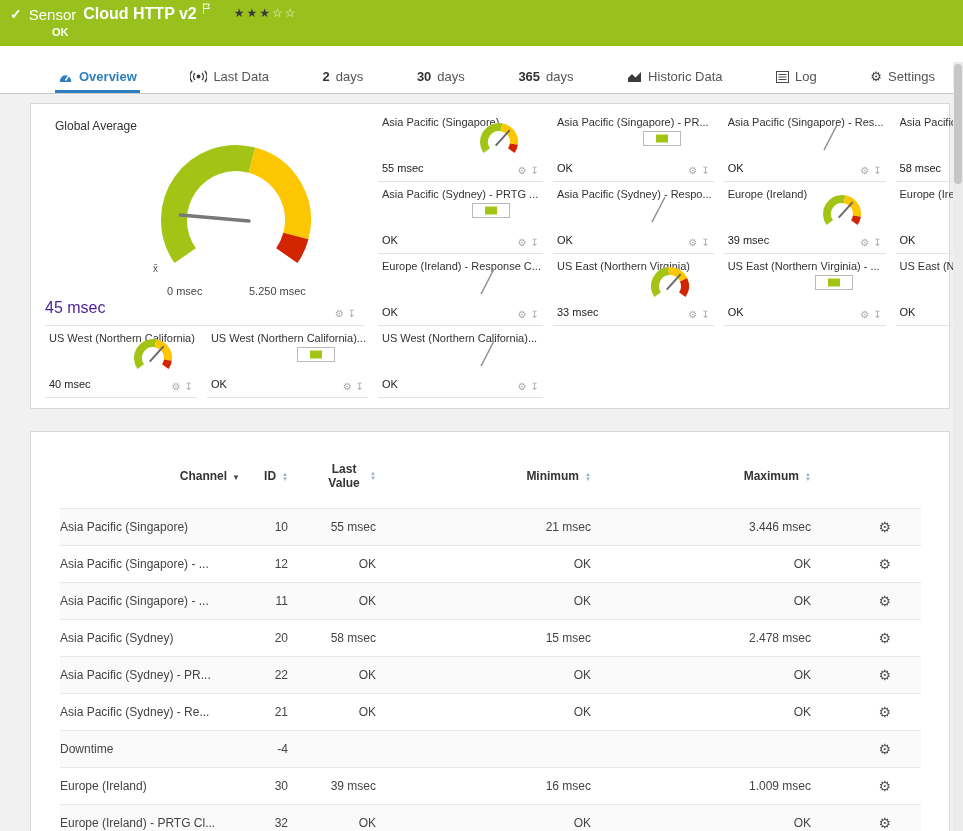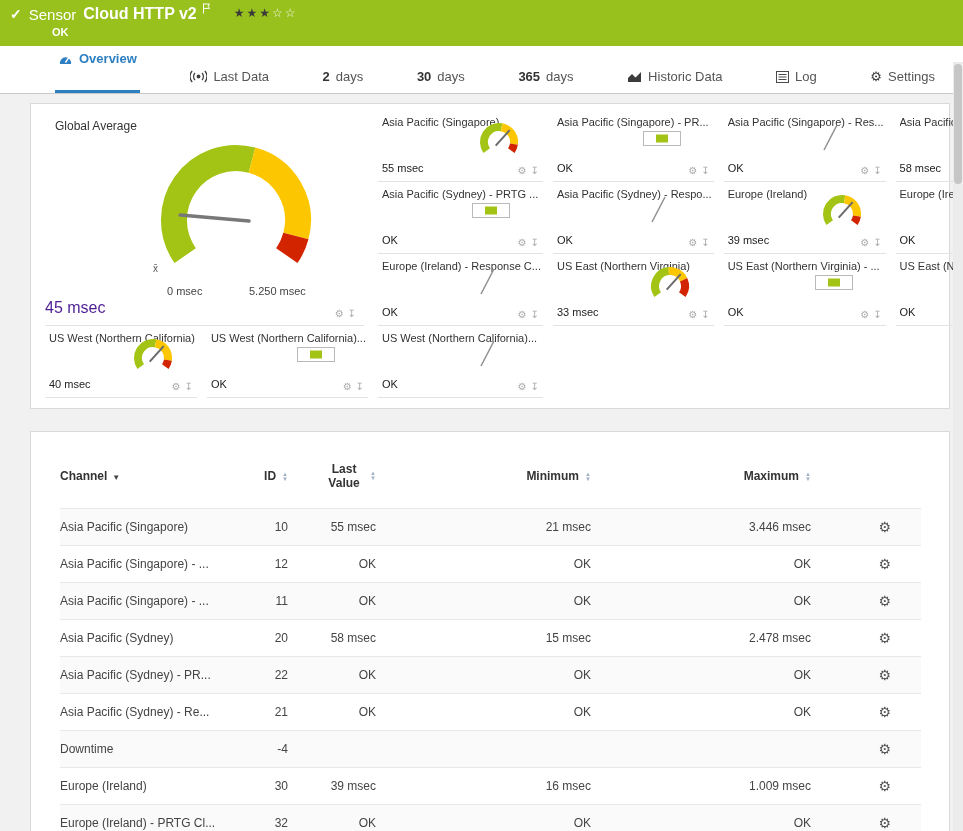--- a/index.html
+++ b/index.html
@@ -18,21 +18,21 @@
   .flag-icon { position:relative; top:-5px; left:-2px; }
   .star-rating { margin-left:14px; letter-spacing:2px; position:relative; top:-2px; }
   .star { font-size:12px; color:rgba(255,255,255,0.85); cursor:pointer; }
   .star.filled { color:#3a3a3a; }
   .hdr-status { margin-left:42px; margin-top:3px; font-size:11px; font-weight:bold; }
 
   
   .tabzone { background:#fff; border-bottom:1px solid #c9c9c9; padding-top:17px; }
   .tabs { display:flex; justify-content:space-between; align-items:flex-end; padding:0 25px 0 55px; height:30px; }
   .tab { display:flex; align-items:center; gap:6px; padding:0 3px 9px; font-size:13px; color:#555; cursor:pointer; white-space:nowrap; }
-  .tab.active { color:#2e7fc1; font-weight:bold; border-bottom:3px solid #2e7fc1; padding-bottom:24px; }
+  .tab.active { color:#2e7fc1; font-weight:bold; border-bottom:3px solid #2e7fc1; padding-bottom:6px; }
   .tab.active .tab-label { color:#2e7fc1; }
   .tab-num { font-weight:bold; color:#333; }
   .tab-icon { display:inline-flex; align-items:center; }
 
   
   .panel { background:#fff; border:1px solid #d8d8d8; margin-left:30px; width:920px; }
   .gauge-panel { margin-top:9px; padding:6px 14px 4px; height:306px; }
 
   .gauge-grid { display:grid; grid-template-columns:repeat(6,1fr); grid-auto-rows:72px; column-gap:10px; }
   .tile { position:relative; border-bottom:1px solid #e3e3e3; padding:6px 2px 0 4px; cursor:pointer; }
@@ -52,21 +52,21 @@
   .scale-min { left:122px; top:175px; }
   .scale-max { left:204px; top:175px; }
   .mean-symbol { position:absolute; left:108px; top:153px; font-size:10px; color:#555; }
   .big-value { position:absolute; left:0px; bottom:8px; font-size:16px; color:#4c1d95; }
   .big-icons { position:absolute; right:8px; bottom:6px; display:flex; gap:4px; }
 
   
   .table-panel { margin-top:22px; padding:10px 28px 0 29px; min-height:410px; }
   table { width:100%; border-collapse:collapse; table-layout:fixed; }
   th { font-size:12px; font-weight:bold; color:#333; padding:20px 0 18px; vertical-align:middle; cursor:pointer; }
-  .th-channel { text-align:left;margin-left:20px; }
+  .th-channel { text-align:right;margin-left:20px; }
   .th-num { text-align:right; }
   .caret { font-size:8px; color:#444; margin-left:5px; }
   .sorter { display:inline-block; vertical-align:middle; margin-left:6px; }
   .sorter i { display:block; font-size:6px; line-height:5px; color:#9fb0c6; font-style:normal; }
   .th-last .label { display:inline-block; max-width:40px; text-align:center; vertical-align:middle; }
   td { font-size:12px; color:#444; padding:10px 0; border-top:1px solid #e8e8e8; }
   tbody tr:nth-child(odd) td { background:#fafafa; }
   .c-channel { text-align:left; white-space:nowrap; overflow:hidden; }
   .c-num { text-align:right; }
   .c-icon { text-align:right; padding-right:30px; }

